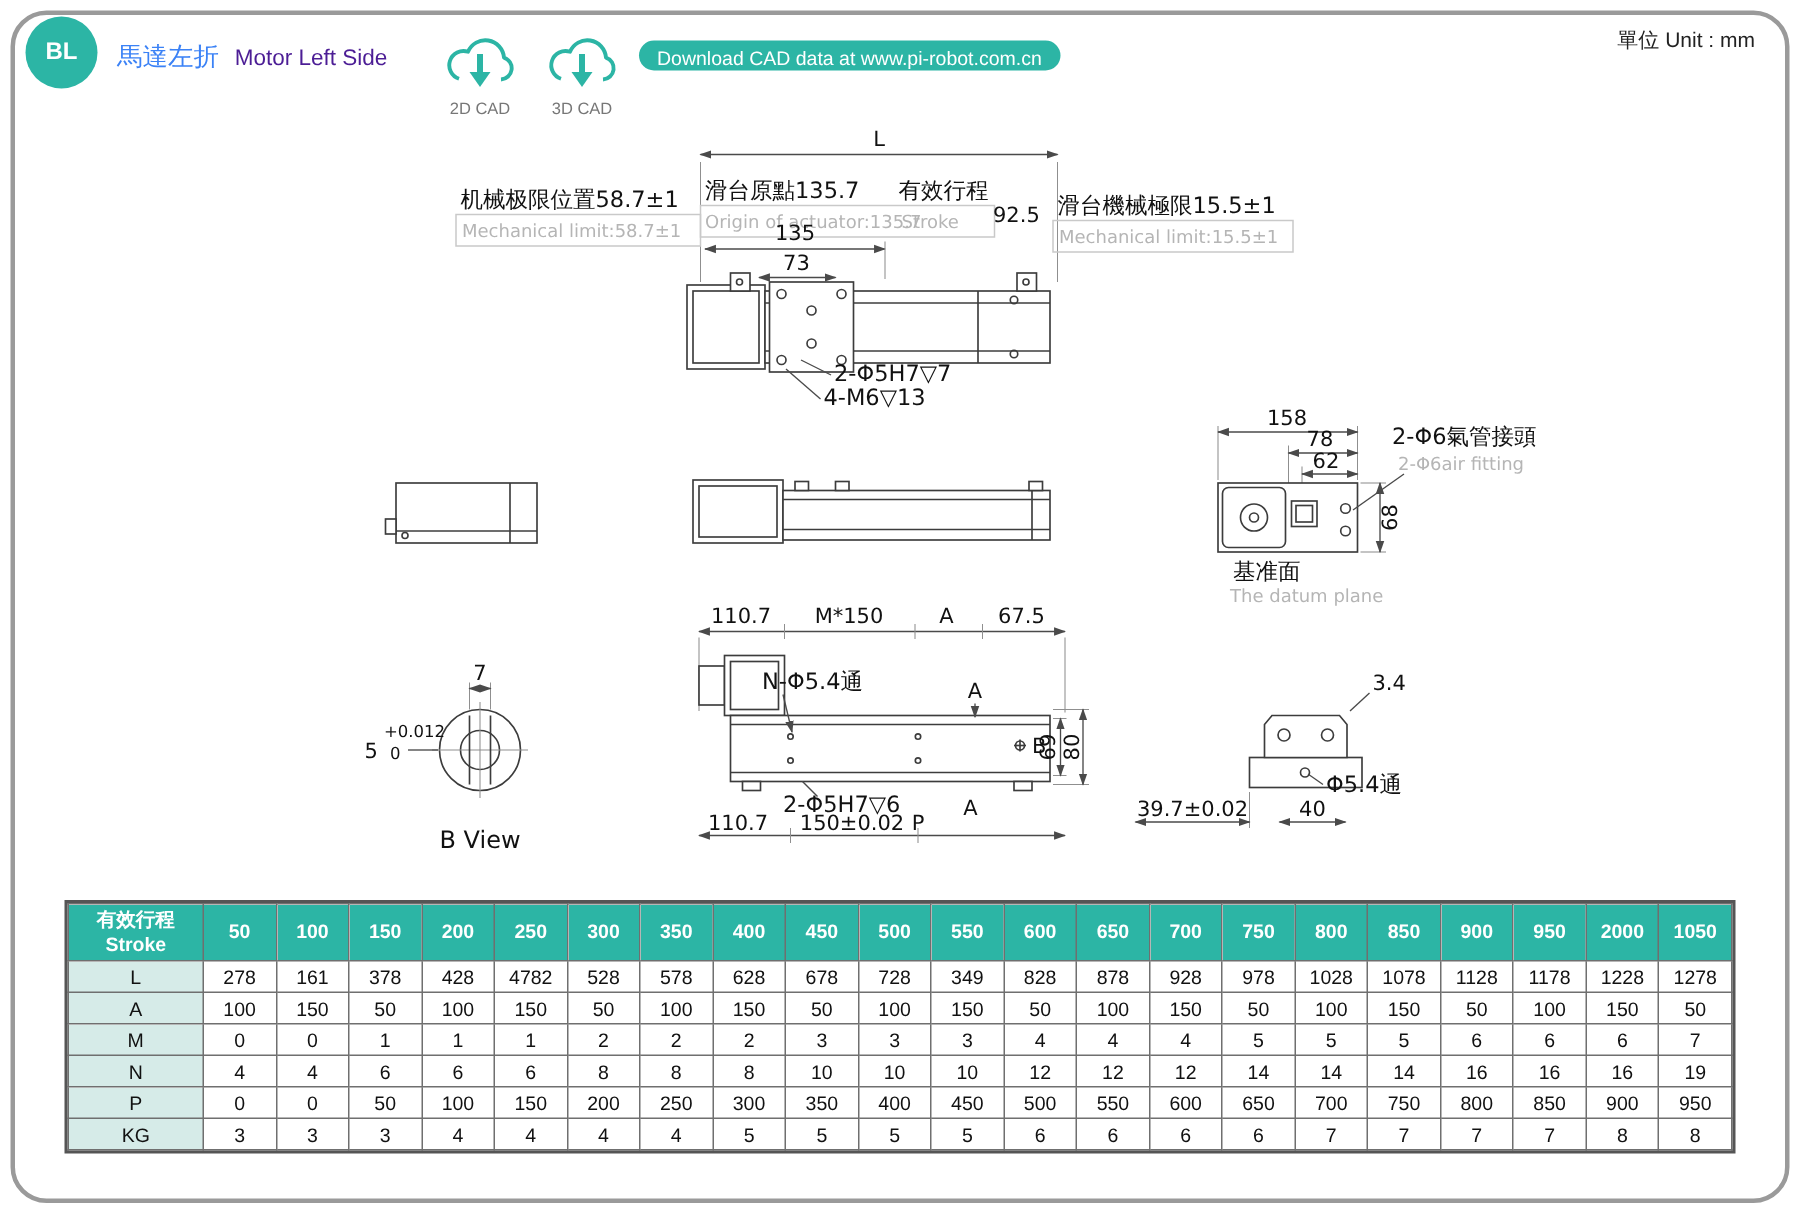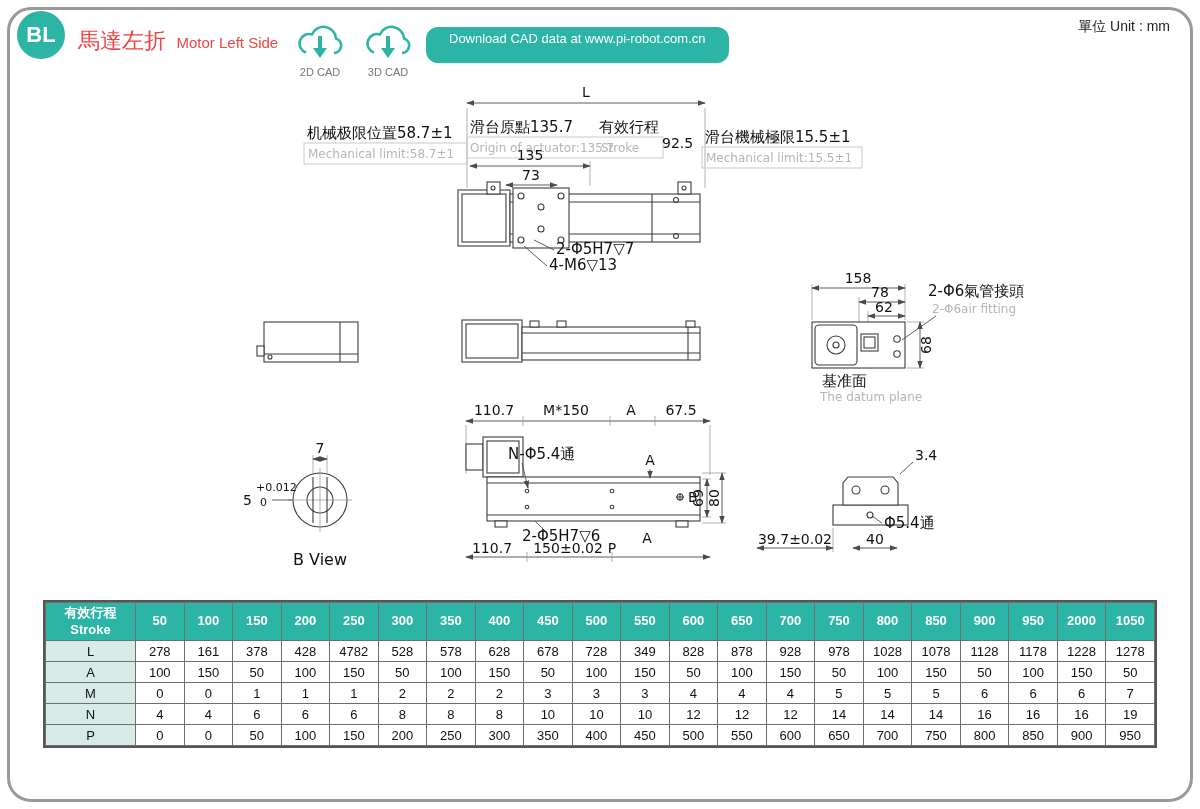--- a/index.html
+++ b/index.html
@@ -4,33 +4,33 @@
 <style>
   html,body{margin:0;padding:0;}
   body{
     width:1200px;height:809px;background:#ffffff;position:relative;overflow:hidden;
     font-family:"Liberation Sans","DejaVu Sans",sans-serif;color:#111;
   }
   .frame{position:absolute;inset:7px;border:3px solid #9a9a9a;border-radius:24px;pointer-events:none;}
   
   .badge{
     position:absolute;left:17px;top:11px;width:48px;height:48px;border-radius:50%;
-    background:var(--teal);color:#fff;font-size:22px;font-weight:bold;
+    background:var(--teal);color:#fff;font-size:16px;font-weight:bold;
     display:flex;align-items:center;justify-content:center;
   }
   .titles{position:absolute;left:78px;top:26px;white-space:nowrap;}
-  .t-zh{font-size:22px;color:#ef4444;text-align:right;}
-  .t-en{font-size:15px;color:#ef4444;margin-left:6px;}
+  .t-zh{font-size:17px;color:#3b82f6;text-align:right;}
+  .t-en{font-size:15px;color:#4c1d95;margin-left:6px;}
   .cadbtn{position:absolute;top:25px;width:64px;text-align:center;cursor:pointer;}
   .cadbtn.c2d{left:288px;}
   .cadbtn.c3d{left:356px;}
   .cad-label{display:block;font-size:11px;color:#777;margin-top:1px;}
   .pill{
-    position:absolute;left:426px;top:27px;height:36px;line-height:24px;
-    background:var(--teal);color:#fff;border-radius:12px;padding:0 23px;
+    position:absolute;left:426px;top:27px;height:20px;line-height:24px;
+    background:var(--teal);color:#fff;border-radius:12px;padding:0 12px;
     font-size:13px;white-space:nowrap;cursor:pointer;
   }
   .unit{position:absolute;right:30px;top:18px;font-size:14px;color:#222;}
   
   svg.draw{position:absolute;left:0;top:0;pointer-events:none;}
   .ln{stroke:#3c3c3c;stroke-width:1.1;fill:none;}
   .fw{fill:#ffffff;stroke:#3c3c3c;stroke-width:1.1;}
   .dl{stroke:#4a4a4a;stroke-width:0.9;fill:none;}
   .xl{stroke:#8f8f8f;stroke-width:0.7;fill:none;}
   .gbox{fill:none;stroke:#c9c9c9;stroke-width:1;}
@@ -437,15 +437,39 @@
           <td>550</td>
           <td>600</td>
           <td>650</td>
           <td>700</td>
           <td>750</td>
           <td>800</td>
           <td>850</td>
           <td>900</td>
           <td>950</td>
         </tr>
+        <tr>
+          <th>KG</th>
+          <td>3</td>
+          <td>3</td>
+          <td>3</td>
+          <td>4</td>
+          <td>4</td>
+          <td>4</td>
+          <td>4</td>
+          <td>5</td>
+          <td>5</td>
+          <td>5</td>
+          <td>5</td>
+          <td>6</td>
+          <td>6</td>
+          <td>6</td>
+          <td>6</td>
+          <td>7</td>
+          <td>7</td>
+          <td>7</td>
+          <td>7</td>
+          <td>8</td>
+          <td>8</td>
+        </tr>
       </tbody>
   </table>
 </div>
 
 </body></html>

